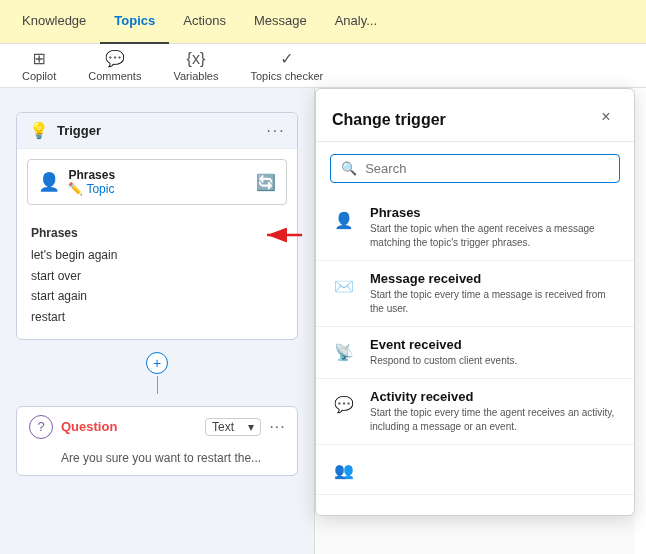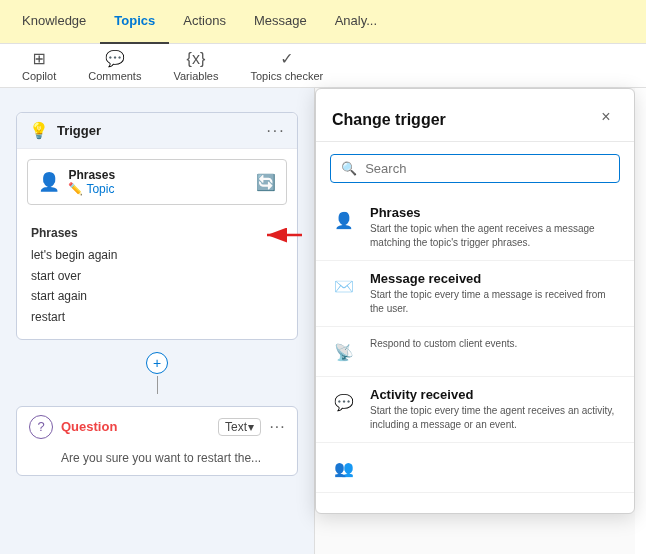--- a/index.html
+++ b/index.html
@@ -235,21 +235,21 @@
       color: #ef4444;
     }
     .question-right {
       display: flex;
       align-items: center;
       gap: 8px;
     }
     .text-badge {
       display: flex;
       align-items: center;
-      gap: 1px;
+      gap: 14px;
       font-size: 12px;
       color: #444;
       border: 1px solid #ccc;
       border-radius: 4px;
       padding: 1px 6px;
       cursor: pointer;
     }
     .question-body {
       padding: 4px 12px 10px 44px;
       font-size: 12px;
@@ -496,20 +496,21 @@
           <div class="option-icon">✉️</div>
           <div class="option-content">
             <div class="option-title">Message received</div>
             <div class="option-desc">Start the topic every time a message is received from the user.</div>
           </div>
         </div>
 
         <div class="trigger-option">
           <div class="option-icon">📡</div>
           <div class="option-content">
+            <div class="option-title">Event received</div>
             <div class="option-desc">Respond to custom client events.</div>
           </div>
         </div>
 
         <div class="trigger-option">
           <div class="option-icon">💬</div>
           <div class="option-content">
             <div class="option-title">Activity received</div>
             <div class="option-desc">Start the topic every time the agent receives an activity, including a message or an event.</div>
           </div>

